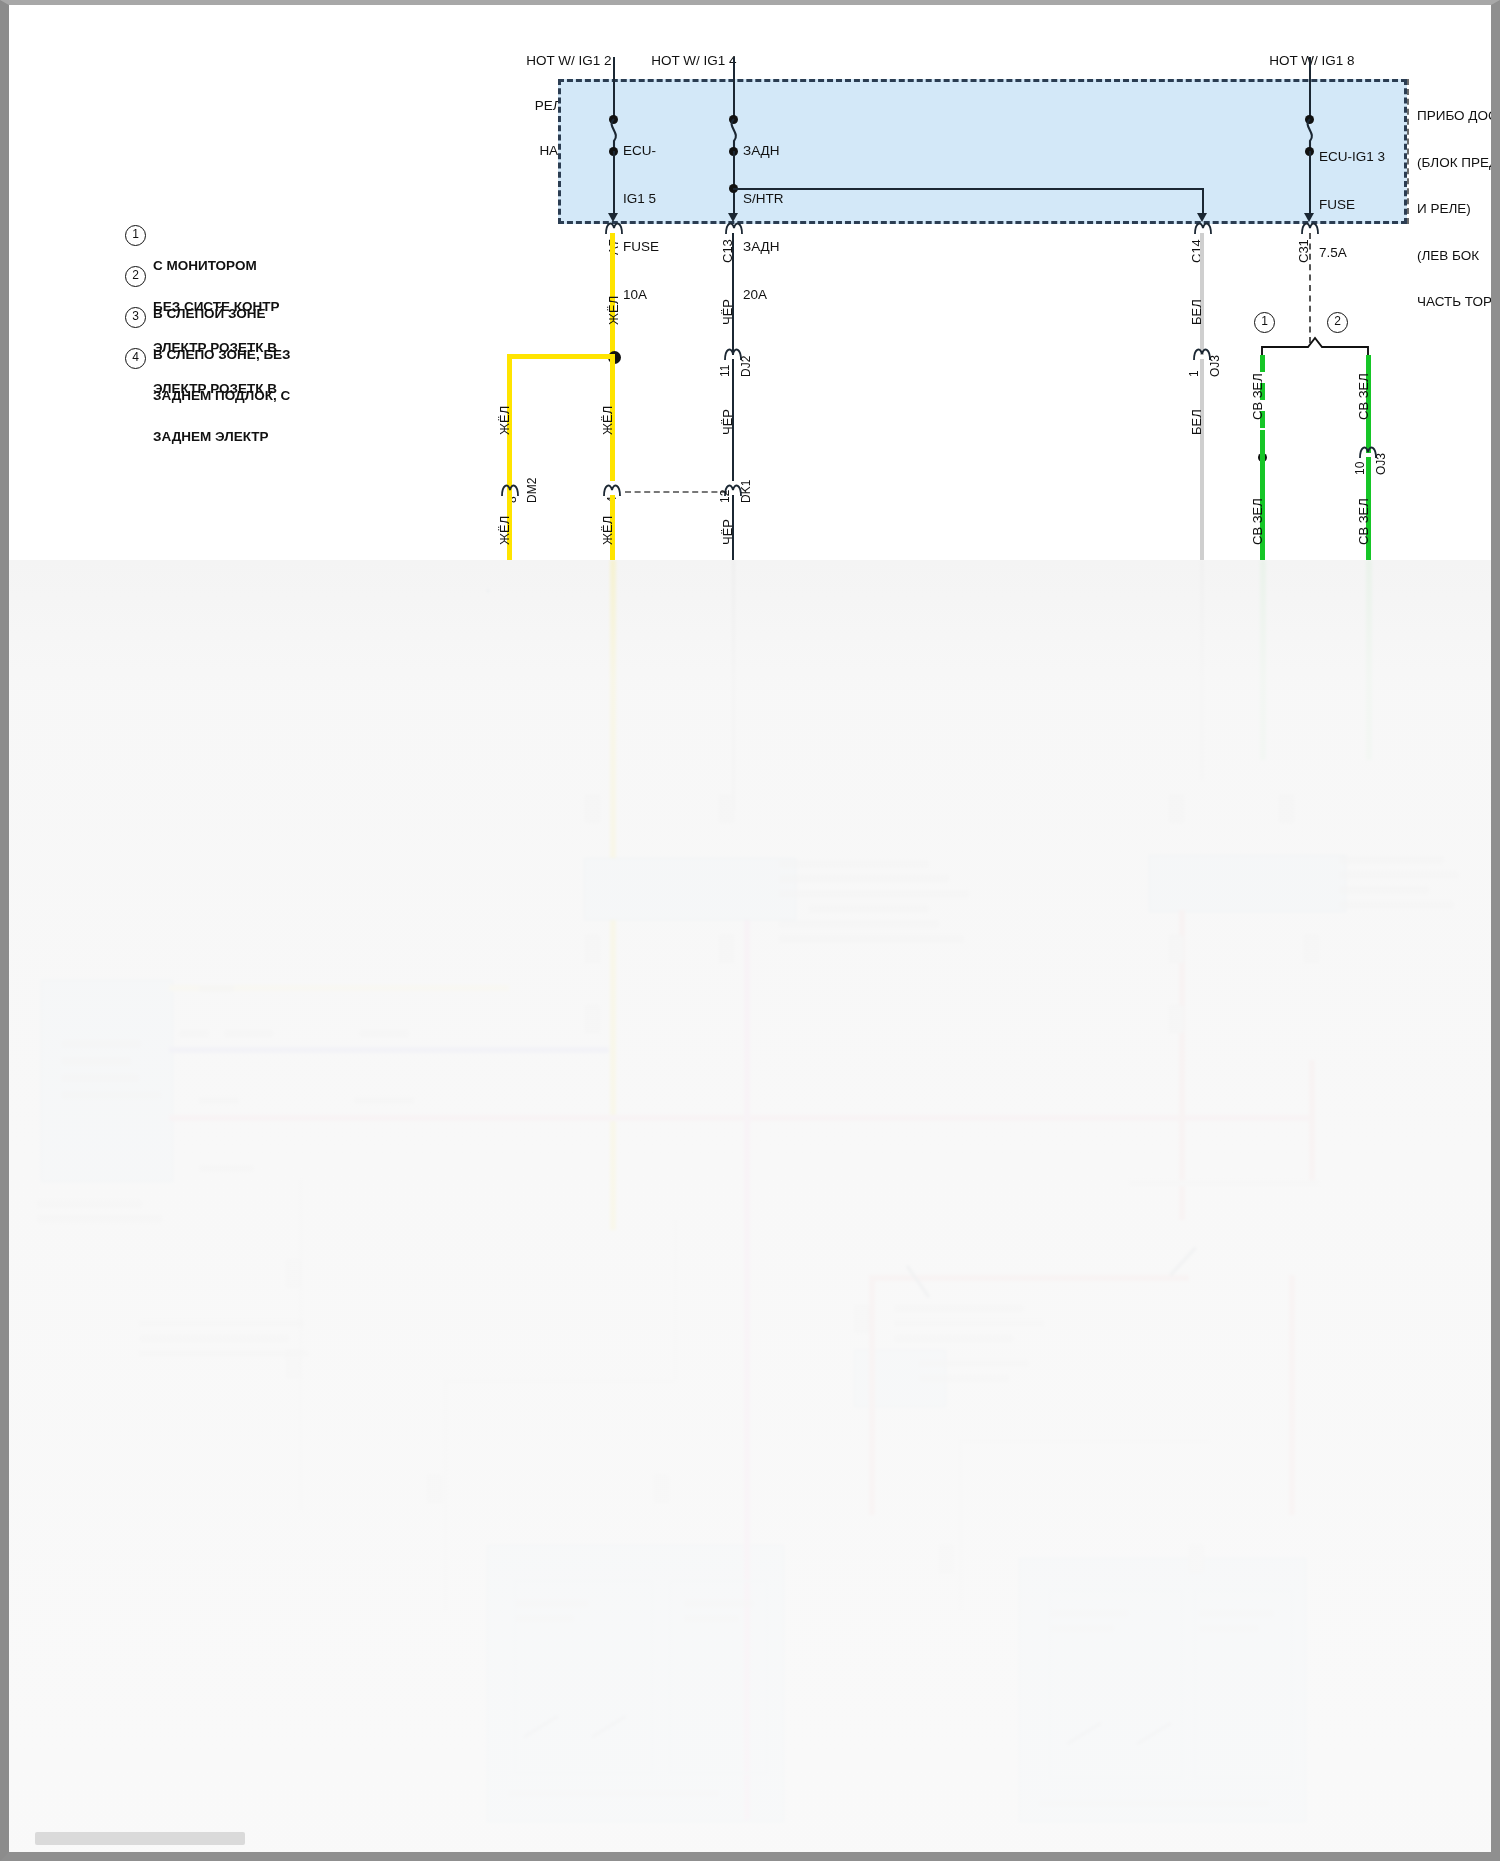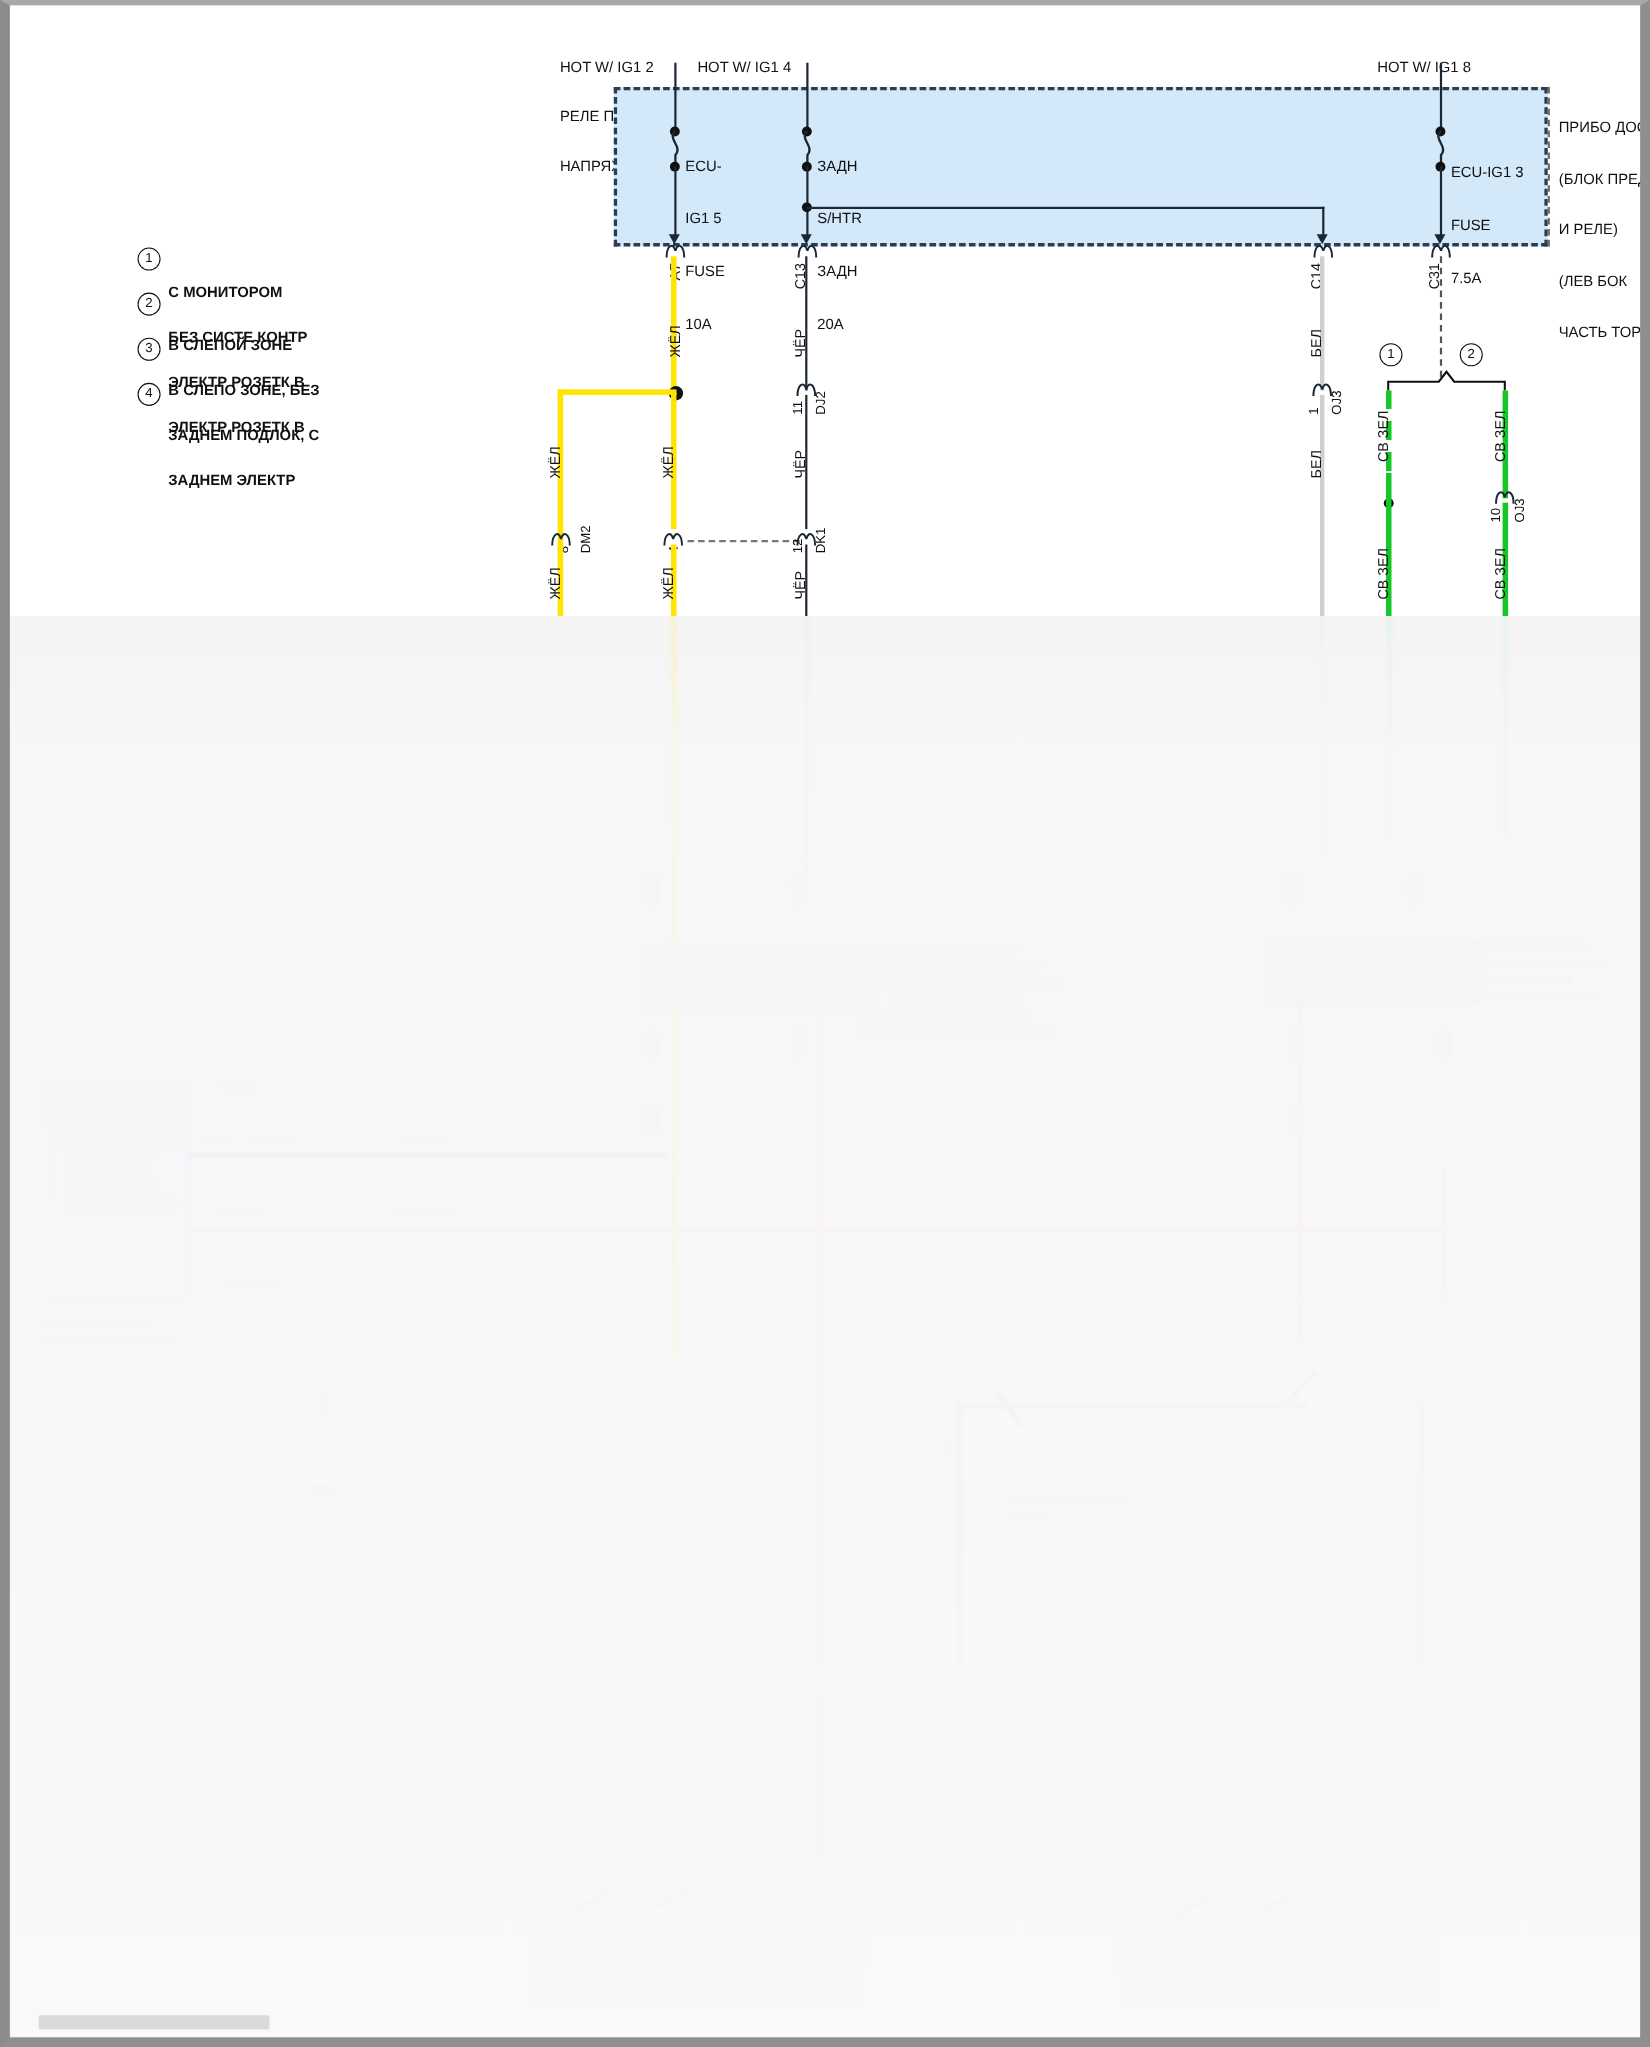--- a/index.html
+++ b/index.html
@@ -4,21 +4,21 @@
 <style>
   html,body{margin:0;padding:0;background:#9e9e9e;}
   body{font-family:"Liberation Sans",sans-serif;}
   #page{position:relative;width:1500px;height:1861px;background:#ffffff;overflow:hidden;
         box-sizing:border-box;border-left:9px solid #8c8c8c;border-top:5px solid #a8a8a8;
         border-right:9px solid #8f8f8f;border-bottom:9px solid #8f8f8f;}
   #canvas{position:absolute;left:0;top:0;width:1482px;height:1847px;background:#fff;}
 
   .txt{position:absolute;white-space:pre;color:#111;font-size:13.5px;line-height:15px;}
   .txt.b{font-weight:600;}
-  .ctr{}
+  .ctr{text-align:center;}
 
   
   #fusebox{position:absolute;background:#d3e8f8;border:3px dashed #2b3d52;box-sizing:border-box;}
   .vline{position:absolute;background:#1b2733;width:2px;}
   .hline{position:absolute;background:#1b2733;height:2px;}
   .dot{position:absolute;width:9px;height:9px;border-radius:50%;background:#111;}
   .arrow-dn{position:absolute;width:0;height:0;border-left:5.5px solid transparent;
             border-right:5.5px solid transparent;border-top:9px solid #1b2733;}
 
   

